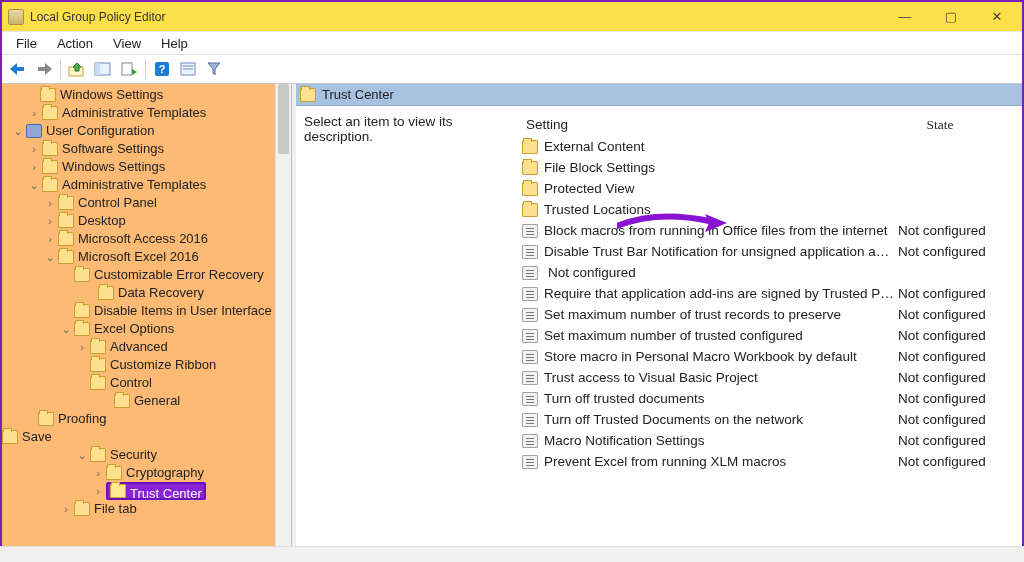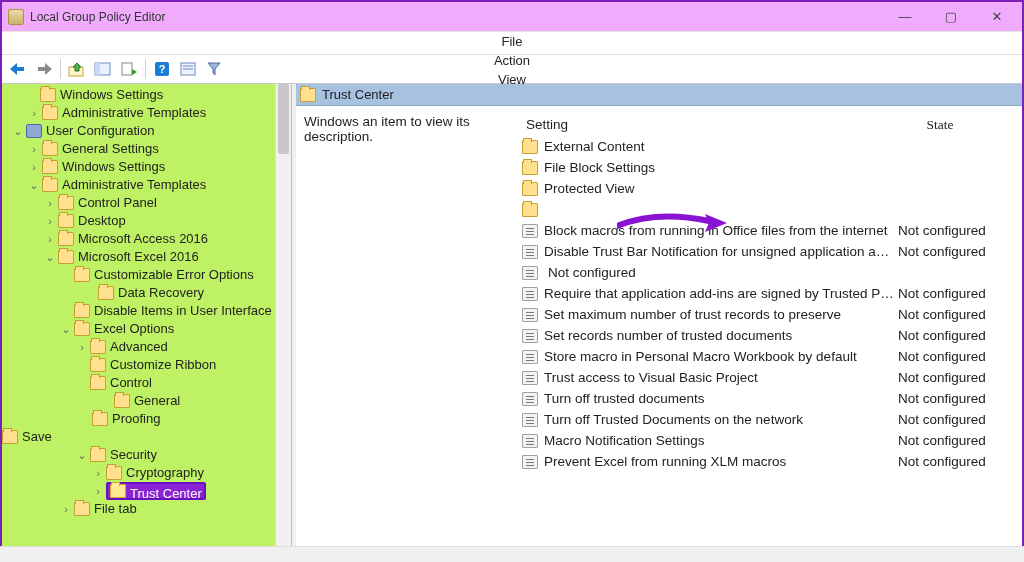--- a/index.html
+++ b/index.html
@@ -1,30 +1,30 @@
 <!DOCTYPE html>
 <html><head>
 <meta charset="utf-8">
 <style>
 * { box-sizing: border-box; margin: 0; padding: 0; font-family: "Segoe UI", Tahoma, sans-serif; }
 body { background: #fff; width: 1024px; height: 562px; overflow: hidden; border: 2px solid #7a1fb8; }
-.titlebar { height: 30px; background: #f0abfc; display: flex; align-items: center; padding: 0 2px; border-bottom: 1px solid #e5e5e5; font-size: 12px; color: #333; }
+.titlebar { height: 30px; background: #fde047; display: flex; align-items: center; padding: 0 2px; border-bottom: 1px solid #e5e5e5; font-size: 12px; color: #333; }
 .titlebar .app-icon { width: 16px; height: 16px; margin: 0 6px 0 4px; background: linear-gradient(#e8d9a8,#c9b469); border: 1px solid #aa9340; border-radius: 2px; }
 .titlebar .title { flex: 1; }
 .winbtns { display: flex; }
 .winbtns div { width: 46px; height: 28px; display: flex; align-items: center; justify-content: center; color: #444; font-size: 13px; }
-.menubar { height: 22px; display: flex; align-items: center; padding: 0 4px; font-size: 13px; color: #222; flex-direction: column; }
+.menubar { height: 22px; display: flex; align-items: center; padding: 0 4px; font-size: 13px; color: #222; }
 .menubar span { padding: 2px 10px; }
 .toolbar { height: 30px; display: flex; align-items: center; padding: 2px 4px; border-top: 1px solid #e0e0e0; border-bottom: 1px solid #c9c9c9; gap: 2px; }
 .tbtn { width: 24px; height: 22px; display:flex; align-items:center; justify-content:center; }
 .tbtn svg { display:block; }
 .tsep { width: 1px; height: 20px; background: #d0d0d0; margin: 0 2px; }
 .content { display: flex; height: calc(562px - 30px - 22px - 30px - 4px); }
 
-.treewrap { width: 290px; border-right: 1px solid #bdbdbd; overflow: hidden; position: relative; background:#bef264; }
+.treewrap { width: 290px; border-right: 1px solid #bdbdbd; overflow: hidden; position: relative; background:#fdba74; }
 .tree-scroll { position:absolute; right:0; top:0; bottom:0; width:16px; background:#f0f0f0; border-left:1px solid #dedede; }
 .tree-thumb { position:absolute; left:2px; right:2px; top:0; height:70px; background:#c7c7c7; border-radius:2px;}
 .tree { font-size: 13px; color: #222; padding: 2px 0; }
 .tree ul { list-style: none; }
 .tree li { white-space: nowrap; }
 .trow { display:flex; align-items:center; height:18px; line-height:18px; }
 .twedge { width:16px; display:inline-flex; justify-content:center; color:#6a6a6a; font-size:11px; }
 .folder { width:16px; height:14px; margin-right:4px; display:inline-block; background:#ffe08f; border:1px solid #c99f2e; border-radius:1px; position:relative; }
 .folder::before { content:""; position:absolute; top:-3px; left:0; width:7px; height:3px; background:#ffe08f; border:1px solid #c99f2e; border-bottom:none; border-radius:1px 1px 0 0; }
 .gear { width:16px; height:14px; margin-right:4px; display:inline-block; background:#8fa9d6; border:1px solid #4a6aa5; border-radius:2px; position:relative;}
@@ -146,21 +146,21 @@
             <div class="trow" style="padding-left:8px">
               <span class="twedge">⌄</span>
               <span class="gear"></span>
               <span>User Configuration</span>
             </div>
           </li>
         <li>
             <div class="trow" style="padding-left:24px">
               <span class="twedge">›</span>
               <span class="folder"></span>
-              <span>General Settings</span>
+              <span>Software Settings</span>
             </div>
           </li>
         <li>
             <div class="trow" style="padding-left:24px">
               <span class="twedge">›</span>
               <span class="folder"></span>
               <span>Windows Settings</span>
             </div>
           </li>
         <li>
@@ -194,21 +194,21 @@
         <li>
             <div class="trow" style="padding-left:40px">
               <span class="twedge">⌄</span>
               <span class="folder"></span>
               <span>Microsoft Excel 2016</span>
             </div>
           </li>
         <li>
             <div class="trow" style="padding-left:72px">
               <span class="folder"></span>
-              <span>Customizable Error Options</span>
+              <span>Customizable Error Recovery</span>
             </div>
           </li>
         <li>
             <div class="trow" style="padding-left:96px">
               <span class="folder"></span>
               <span>Data Recovery</span>
             </div>
           </li>
         <li>
             <div class="trow" style="padding-left:72px">
@@ -242,21 +242,21 @@
               <span>Control</span>
             </div>
           </li>
         <li>
             <div class="trow" style="padding-left:112px">
               <span class="folder"></span>
               <span>General</span>
             </div>
           </li>
         <li>
-            <div class="trow" style="padding-left:90px">
+            <div class="trow" style="padding-left:36px">
               <span class="folder"></span>
               <span>Proofing</span>
             </div>
           </li>
         <li>
             <div class="trow" style="">
               <span class="folder"></span>
               <span>Save</span>
             </div>
           </li>
@@ -294,21 +294,21 @@
       </div>
   </div>
 
   <div class="rightpane">
     <div class="rheaderbar">
       <span class="folder"></span>
       <span>Trust Center</span>
     </div>
     <div class="rbody">
       <div class="descpane">
-        <span>Windows an item to view its description.</span>
+        <span>Select an item to view its description.</span>
       </div>
       <div class="listpane">
         <div class="colheaders">
           <div class="col-setting">Setting</div>
           <div class="col-state">State</div>
         </div>
         <div class="listitems" id="listitems">
             <div class="lrow">
               <span class="icon folder"></span>
               <span class="name">External Content</span>
@@ -319,20 +319,21 @@
               <span class="name">File Block Settings</span>
               <span class="state"></span>
             </div>
             <div class="lrow">
               <span class="icon folder"></span>
               <span class="name">Protected View</span>
               <span class="state"></span>
             </div>
             <div class="lrow">
               <span class="icon folder"></span>
+              <span class="name">Trusted Locations</span>
               <span class="state"></span>
             </div>
             <div class="lrow">
               <span class="icon policy-icon"></span>
               <span class="name">Block macros from running in Office files from the internet</span>
               <span class="state">Not configured</span>
             </div>
             <div class="lrow">
               <span class="icon policy-icon"></span>
               <span class="name">Disable Trust Bar Notification for unsigned application add-i...</span>
@@ -347,21 +348,21 @@
               <span class="name">Require that application add-ins are signed by Trusted Publis...</span>
               <span class="state">Not configured</span>
             </div>
             <div class="lrow">
               <span class="icon policy-icon"></span>
               <span class="name">Set maximum number of trust records to preserve</span>
               <span class="state">Not configured</span>
             </div>
             <div class="lrow">
               <span class="icon policy-icon"></span>
-              <span class="name">Set records number of trusted documents</span>
+              <span class="name">Set maximum number of trusted configured</span>
               <span class="state">Not configured</span>
             </div>
             <div class="lrow">
               <span class="icon policy-icon"></span>
               <span class="name">Store macro in Personal Macro Workbook by default</span>
               <span class="state">Not configured</span>
             </div>
             <div class="lrow">
               <span class="icon policy-icon"></span>
               <span class="name">Trust access to Visual Basic Project</span>

